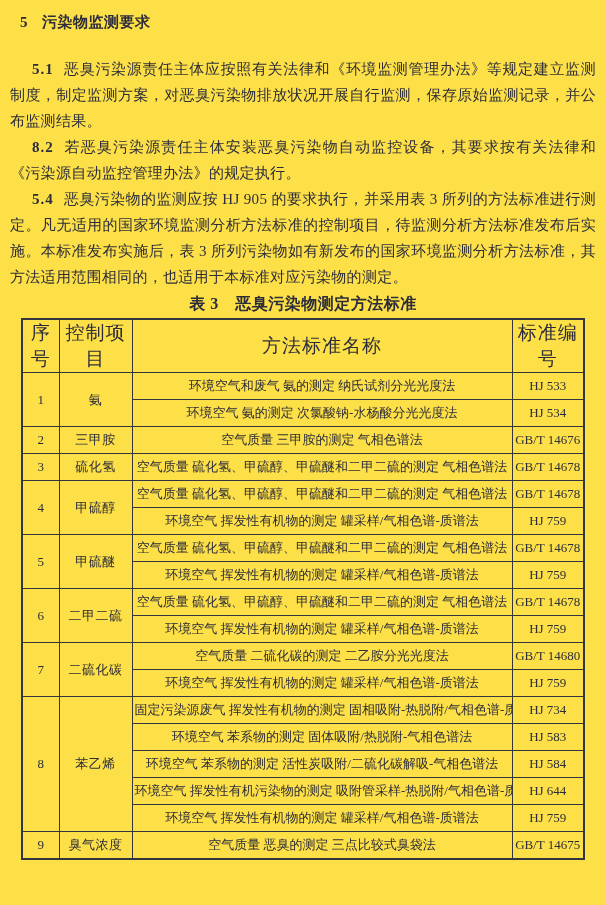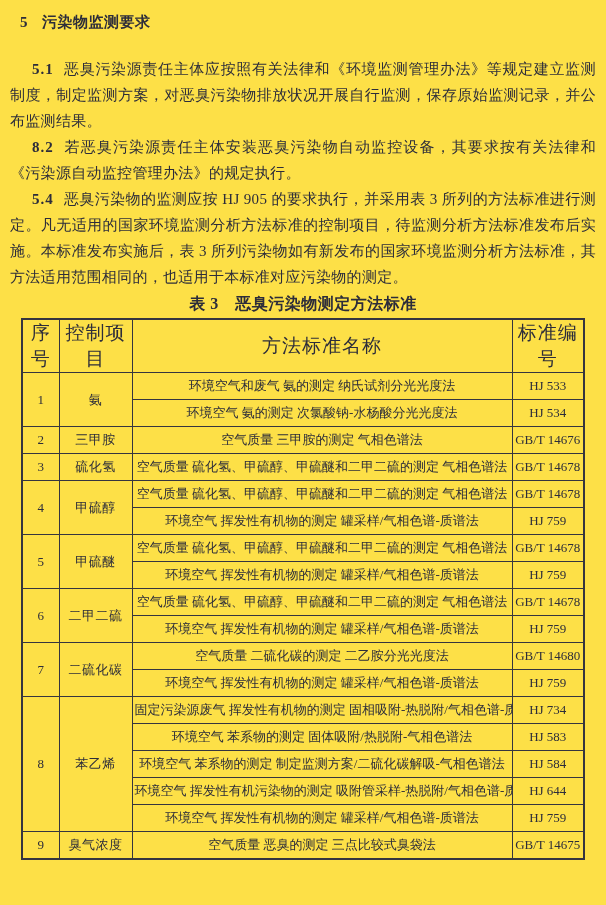--- a/index.html
+++ b/index.html
@@ -200,21 +200,21 @@
         <td class="seq" rowspan="5">8</td>
         <td class="item" rowspan="5">苯乙烯</td>
         <td class="mname">固定污染源废气  挥发性有机物的测定  固相吸附-热脱附/气相色谱-质谱法</td>
         <td class="code">HJ 734</td>
       </tr>
       <tr>
         <td class="mname">环境空气  苯系物的测定  固体吸附/热脱附-气相色谱法</td>
         <td class="code">HJ 583</td>
       </tr>
       <tr>
-        <td class="mname">环境空气  苯系物的测定  制定监测方案/二硫化碳解吸-气相色谱法</td>
+        <td class="mname">环境空气  苯系物的测定  活性炭吸附/二硫化碳解吸-气相色谱法</td>
         <td class="code">HJ 584</td>
       </tr>
       <tr>
         <td class="mname">环境空气  挥发性有机污染物的测定  吸附管采样-热脱附/气相色谱-质谱法</td>
         <td class="code">HJ 644</td>
       </tr>
       <tr>
         <td class="mname">环境空气  挥发性有机物的测定  罐采样/气相色谱-质谱法</td>
         <td class="code">HJ 759</td>
       </tr>

